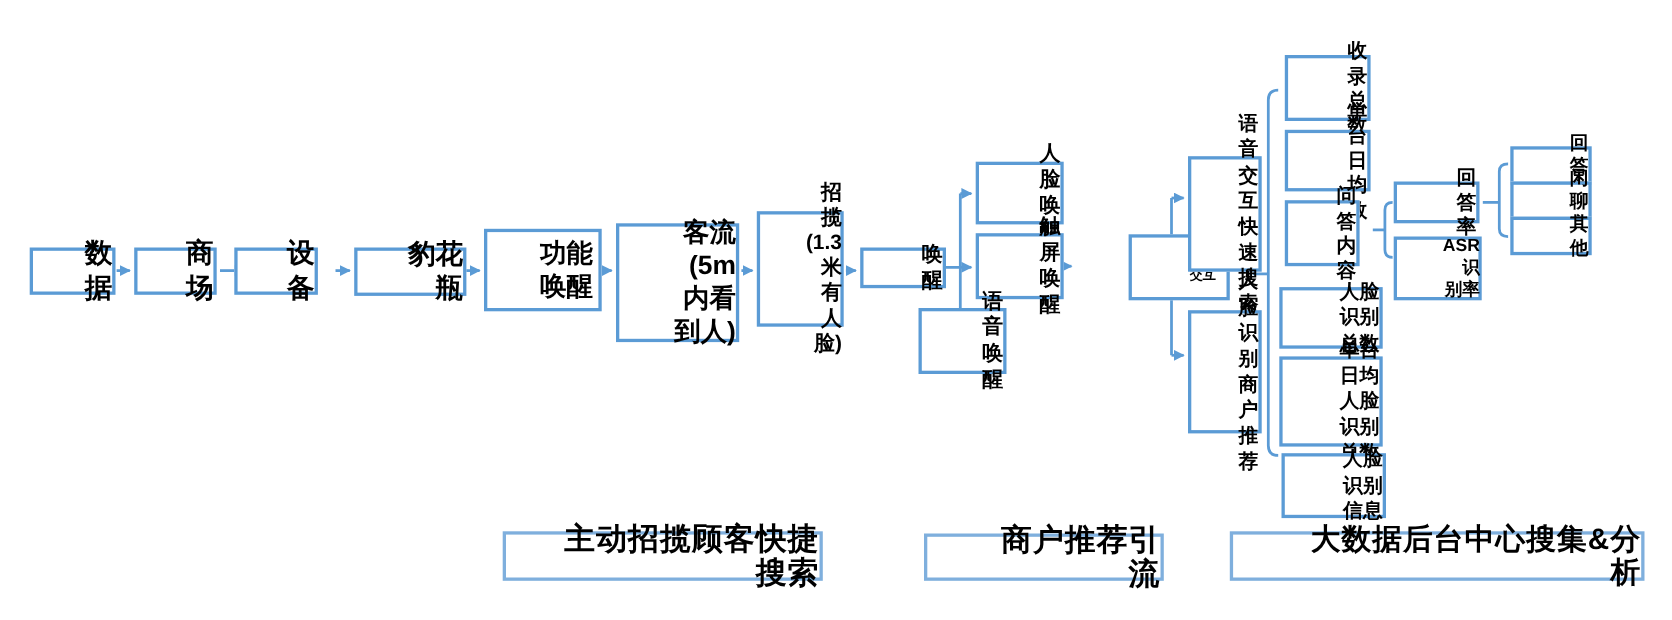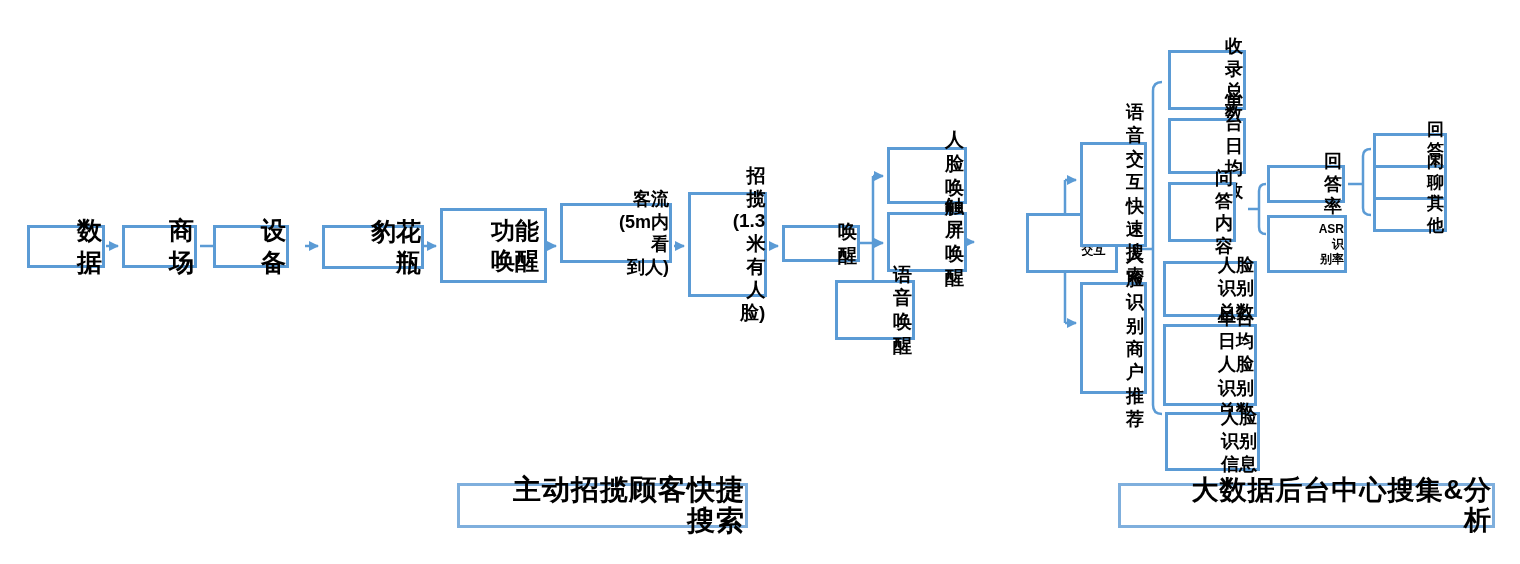--- a/index.html
+++ b/index.html
@@ -93,21 +93,21 @@
     <path class="cline" d="M1371,149 Q1363,149 1363,156 L1363,208 Q1363,215 1371,215"></path>
     <path class="cline" d="M1363,184 L1348,184"></path>
   </svg>
 
   <div class="node" style="left:27px;top:225px;width:78px;height:43px;font-size:25px">数据</div>
   <div class="node" style="left:122px;top:225px;width:75px;height:43px;font-size:25px">商场</div>
   <div class="node" style="left:213px;top:225px;width:76px;height:43px;font-size:25px">设备</div>
   <div class="node" style="left:322px;top:225px;width:102px;height:44px;font-size:25px">豹花瓶</div>
   <div class="node" style="left:440px;top:208px;width:107px;height:75px;font-size:24px">功能
 唤醒</div>
-  <div class="node" style="left:560px;top:203px;width:112px;height:60px;font-size:18px">客流
+  <div class="node" style="left:560px;top:203px;width:112px;height:108px;font-size:24px">客流
 (5m内看
 到人)</div>
   <div class="node" style="left:688px;top:192px;width:79px;height:105px;font-size:19px;line-height:1.2">招揽
 (1.3
 米有人
 脸)</div>
   <div class="node" style="left:782px;top:225px;width:78px;height:37px;font-size:19px">唤醒</div>
 
   <div class="node" style="left:887px;top:147px;width:80px;height:57px;font-size:19px">人脸
 唤醒</div>
@@ -136,23 +136,24 @@
 容</div>
   <div class="node tight" style="left:1163px;top:247px;width:94px;height:56px;font-size:18px">人脸识别
 总数</div>
   <div class="node tight" style="left:1163px;top:310px;width:94px;height:82px;font-size:18px">单台日均
 人脸识别
 总数</div>
   <div class="node tight" style="left:1165px;top:398px;width:95px;height:59px;font-size:18px">人脸识别
 信息</div>
 
   <div class="node" style="left:1267px;top:165px;width:78px;height:38px;font-size:18px">回答率</div>
-  <div class="node" style="left:1267px;top:215px;width:80px;height:58px;font-size:12px">ASR识
+  <div class="node" style="left:1267px;top:215px;width:80px;height:58px;font-size:16px">ASR识
 别率</div>
 
   <div class="node" style="left:1373px;top:133px;width:74px;height:35px;font-size:17px">回答率</div>
   <div class="node" style="left:1373px;top:165px;width:74px;height:35px;font-size:17px">闲聊率</div>
   <div class="node" style="left:1373px;top:197px;width:74px;height:35px;font-size:17px">其他</div>
 
   <div class="node section" style="left:457px;top:483px;width:291px;height:45px;font-size:28px">主动招揽顾客快捷搜索</div>
+  <div class="node section" style="left:840px;top:485px;width:218px;height:43px;font-size:28px">商户推荐引流</div>
   <div class="node section" style="left:1118px;top:483px;width:377px;height:45px;font-size:27px">大数据后台中心搜集&amp;分析</div>
 
 </div>
 
 </body></html>

